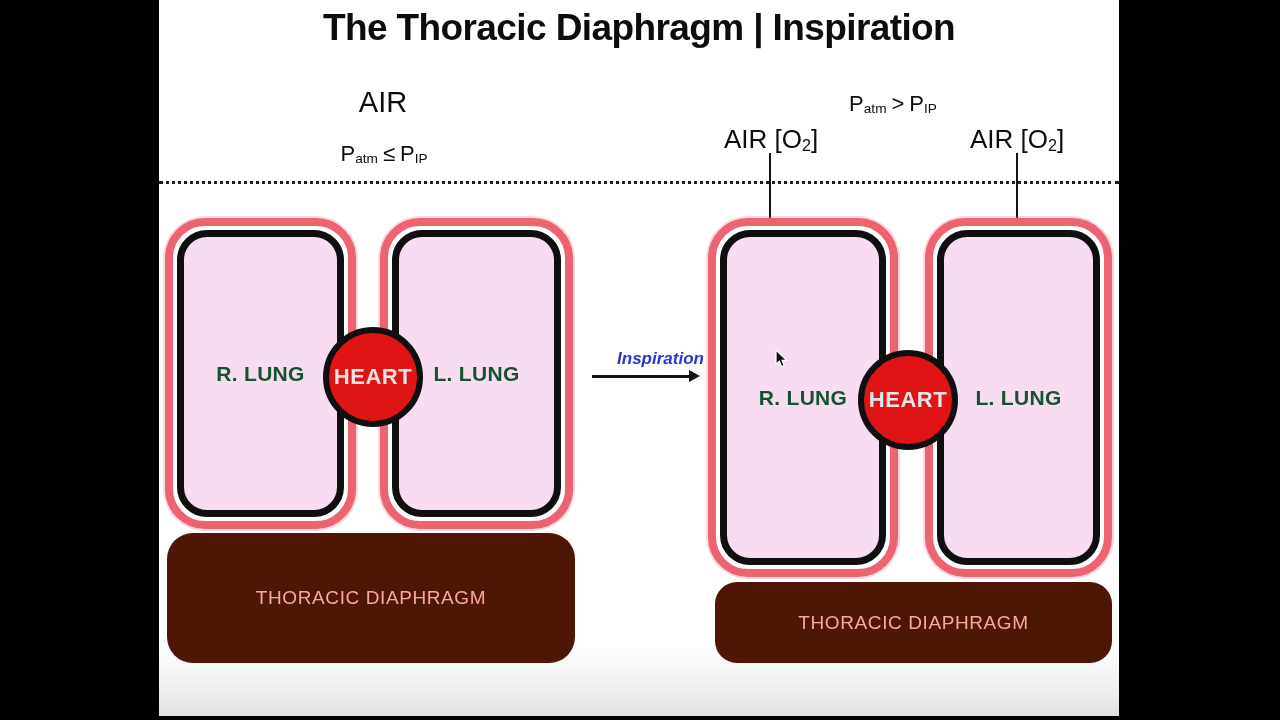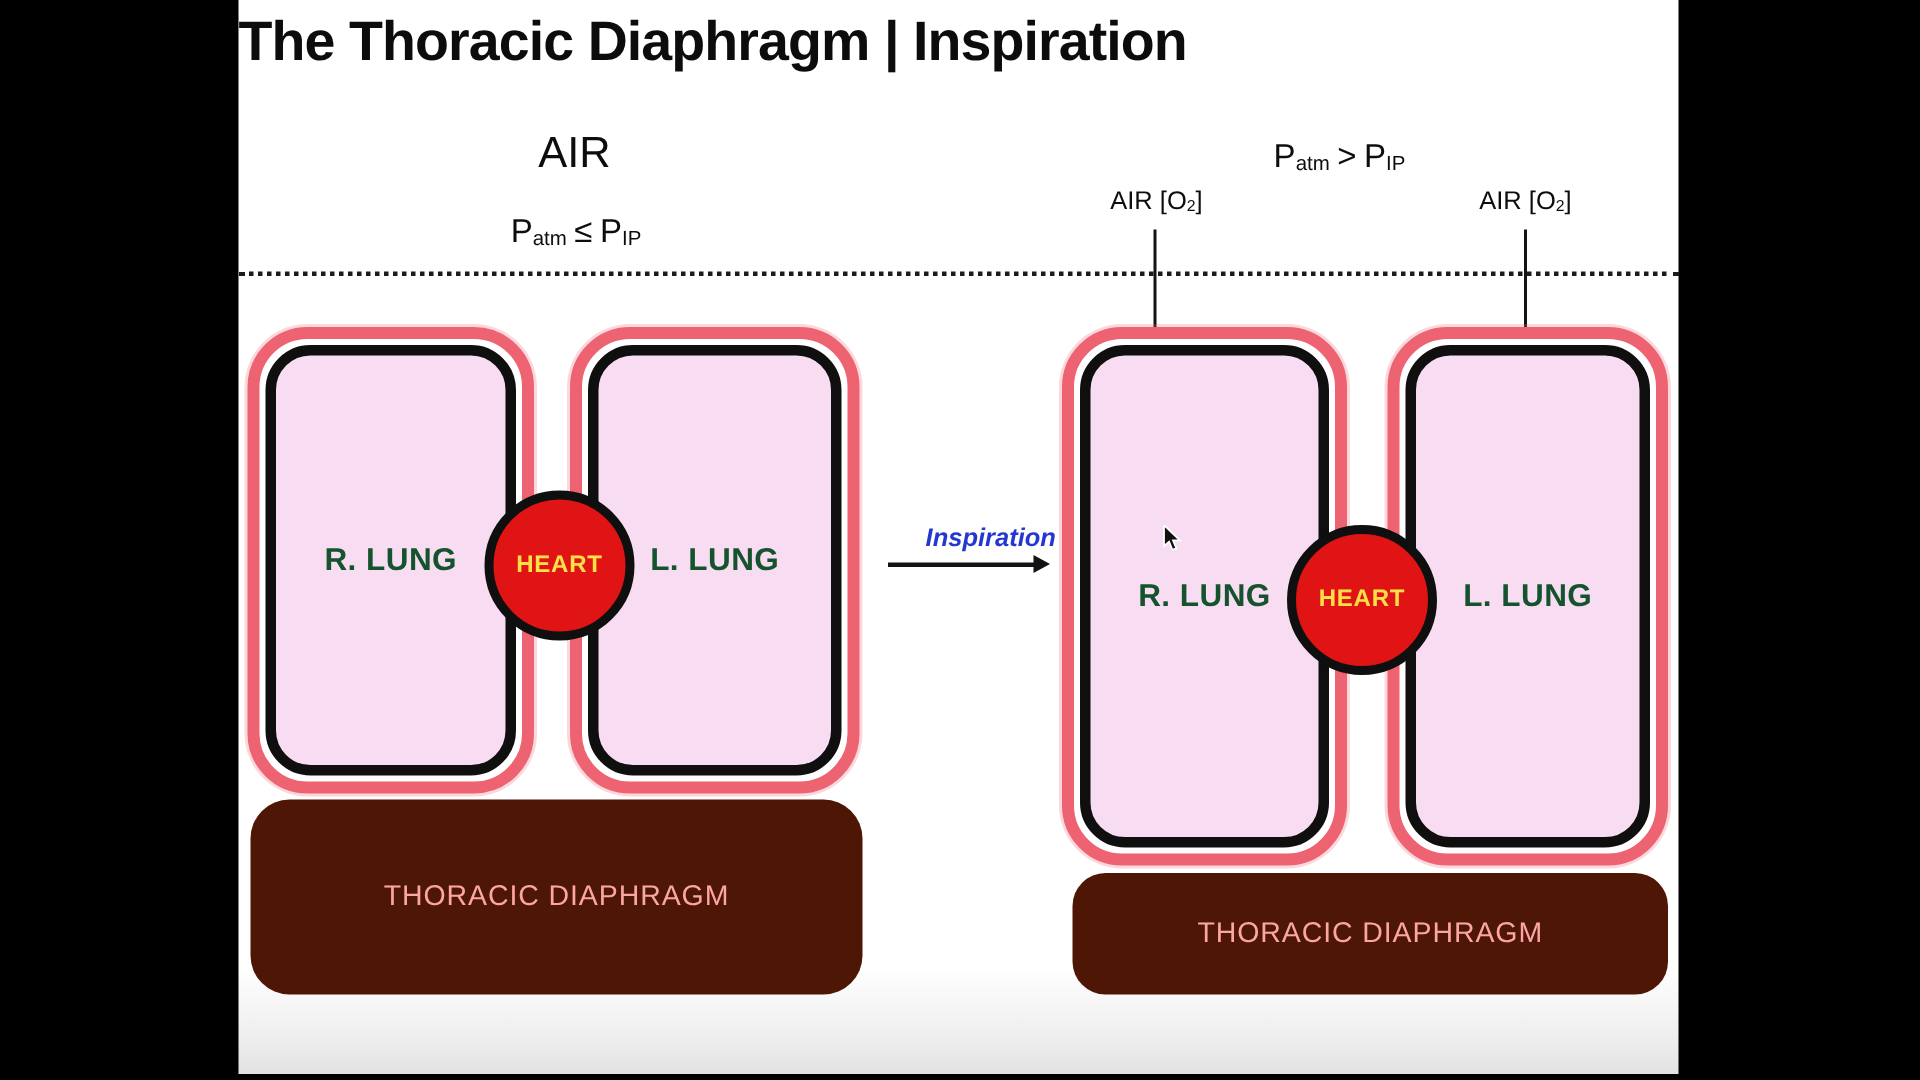--- a/index.html
+++ b/index.html
@@ -7,32 +7,32 @@
               font-family:"Liberation Sans","DejaVu Sans",sans-serif; }
   .stage {
     position:absolute; left:159px; top:0; width:960px; height:716px;
     background:linear-gradient(180deg,#ffffff 0%,#ffffff 90%,#ededed 97%,#e2e2e2 100%);
   }
   .letterbox { position:absolute; top:0; height:720px; background:#000; }
   .letterbox.left { left:0; width:159px; }
   .letterbox.right { left:1119px; width:161px; }
 
   .title {
-    position:absolute; top:7px; left:0; width:100%; text-align:left;
+    position:absolute; top:7px; left:0; width:100%; text-align:center;
     font-size:37px; font-weight:700; letter-spacing:-0.6px; color:#0c0c0c;
   }
 
   .label { position:absolute; text-align:center; color:#0d0d0d; font-weight:400; }
   .air-label    { top:86px;  left:184px; width:80px;  font-size:29px; }
   .pressure     { font-size:22px; }
   .pressure-left  { top:141px; left:125px; width:200px; }
   .pressure-right { top:91px;  left:634px; width:200px; }
   .pressure sub, .airo2 sub { font-size:0.62em; vertical-align:-0.18em; }
   .pressure .op { margin:0 5px; }
-  .airo2 { font-size:17px; }
+  .airo2 { font-size:26px; }
   .airo2-left  { top:124px; left:532px; width:160px; }
   .airo2-right { top:124px; left:778px; width:160px; }
 
   .dotted-line {
     position:absolute; top:181px; left:0; right:0; height:0;
     border-top:3px dotted #1b1b1b;
   }
 
   .varrow { position:absolute; top:153px; height:98px; width:2px; background:#131313; }
   .varrow::after {
@@ -56,21 +56,21 @@
   }
   .pleura-left-r  { left:6px;   top:218px; width:191px; height:311px; }
   .pleura-left-l  { left:221px; top:218px; width:193px; height:311px; }
   .pleura-right-r { left:549px; top:218px; width:190px; height:359px; }
   .pleura-right-l { left:766px; top:218px; width:187px; height:359px; }
 
   .heart {
     position:absolute; width:100px; height:100px; border-radius:50%;
     background:var(--heart-red); border:6px solid #0f0f0f; z-index:5;
     display:flex; align-items:center; justify-content:center;
-    color:#fde047; font-weight:700; font-size:16px; letter-spacing:0.5px;
+    color:#e5e5e5; font-weight:700; font-size:22px; letter-spacing:0.5px;
   }
   .heart-left  { left:164px; top:327px; }
   .heart-right { left:699px; top:350px; }
 
   .diaphragm {
     position:absolute; background:var(--diaphragm-brown);
     display:flex; align-items:center; justify-content:center;
     color:#fca5a5; font-weight:400; font-size:19px; letter-spacing:0.6px;
   }
   .diaphragm-left  { left:8px;   top:533px; width:408px; height:130px; border-radius:26px; }

